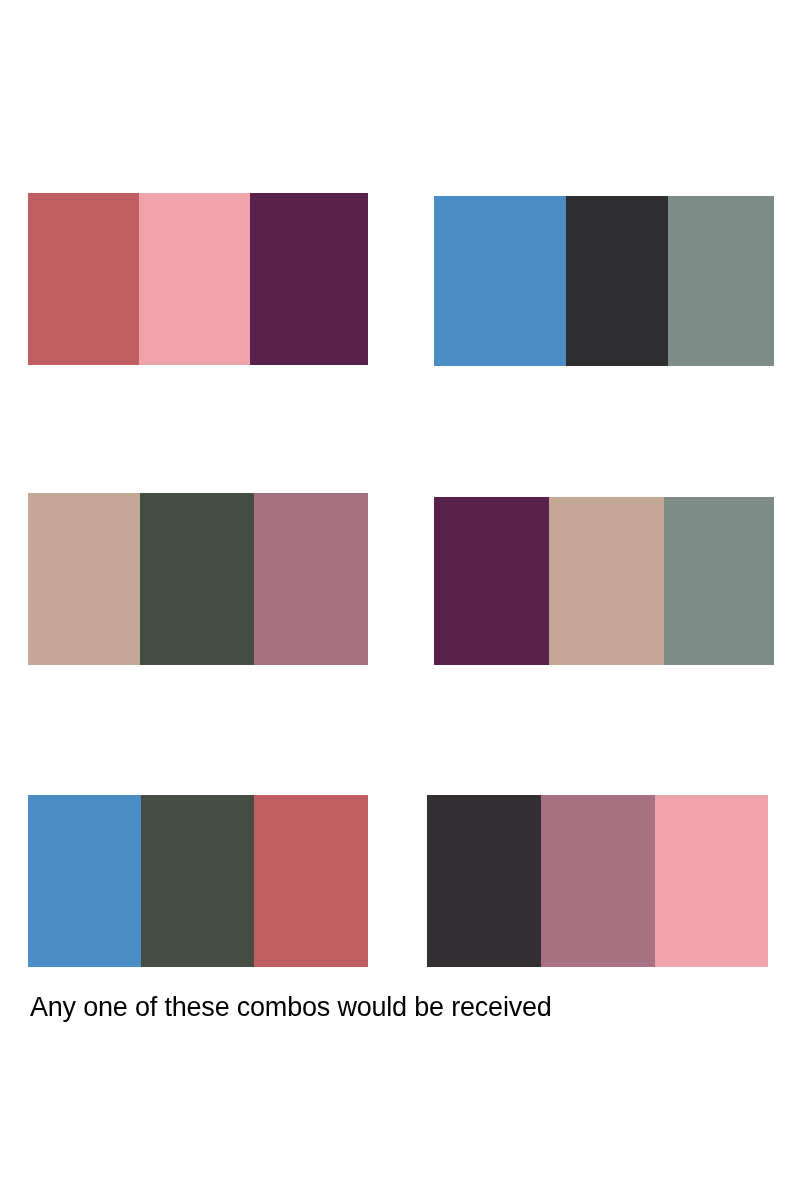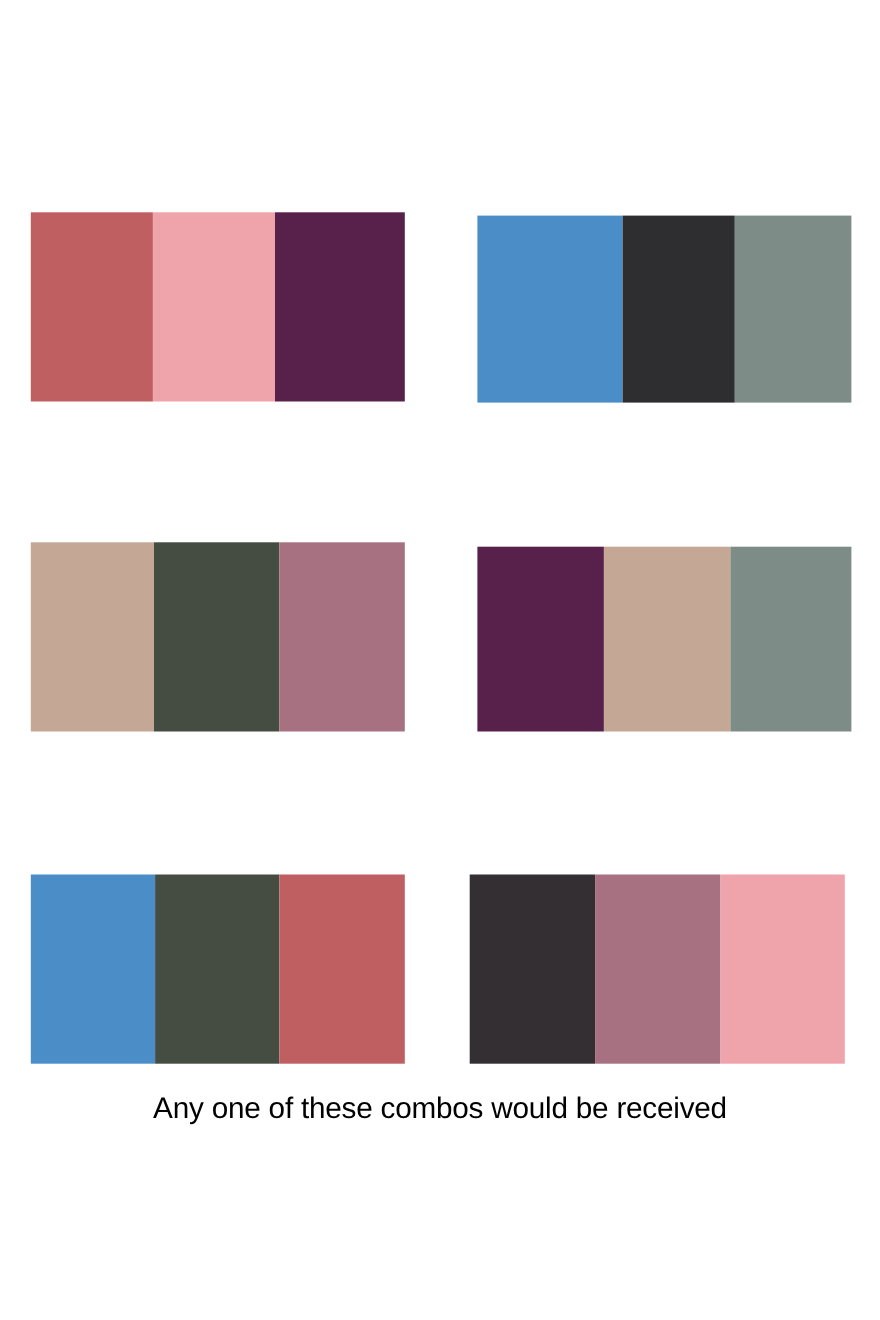--- a/index.html
+++ b/index.html
@@ -76,21 +76,20 @@
     left: 30px;
     top: 988px;
     width: 740px;
     font-family: "Liberation Sans", sans-serif;
     font-size: 27px;
     font-weight: 400;
     color: #000000;
     letter-spacing: -0.2px;
     white-space: nowrap;
     line-height: 38px;
-    text-align: center;
   }
 </style>
 </head>
 <body style="background: rgb(255, 255, 255);">
 
 <div class="canvas">
 
   <div class="combo combo-1">
     <div class="swatch s0" style="background-color: rgb(191, 95, 98);"></div>
     <div class="swatch s1" style="background-color: rgb(239, 164, 171);"></div>

